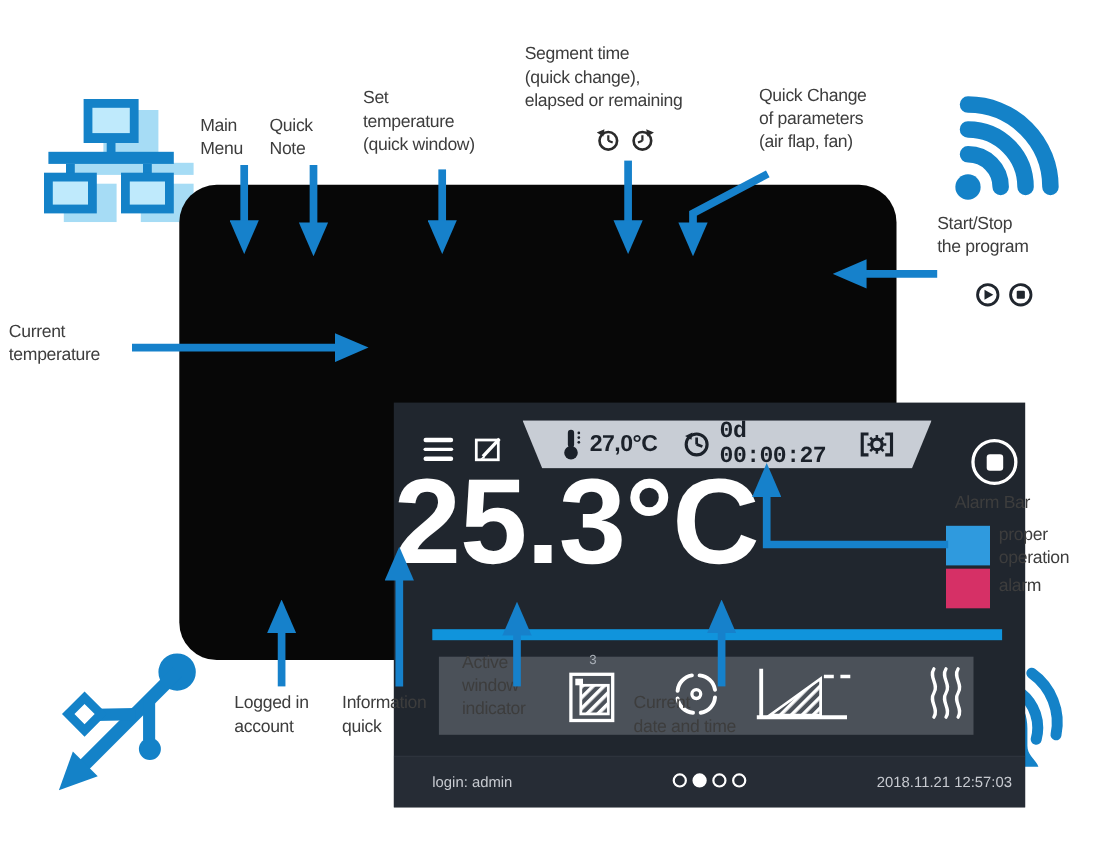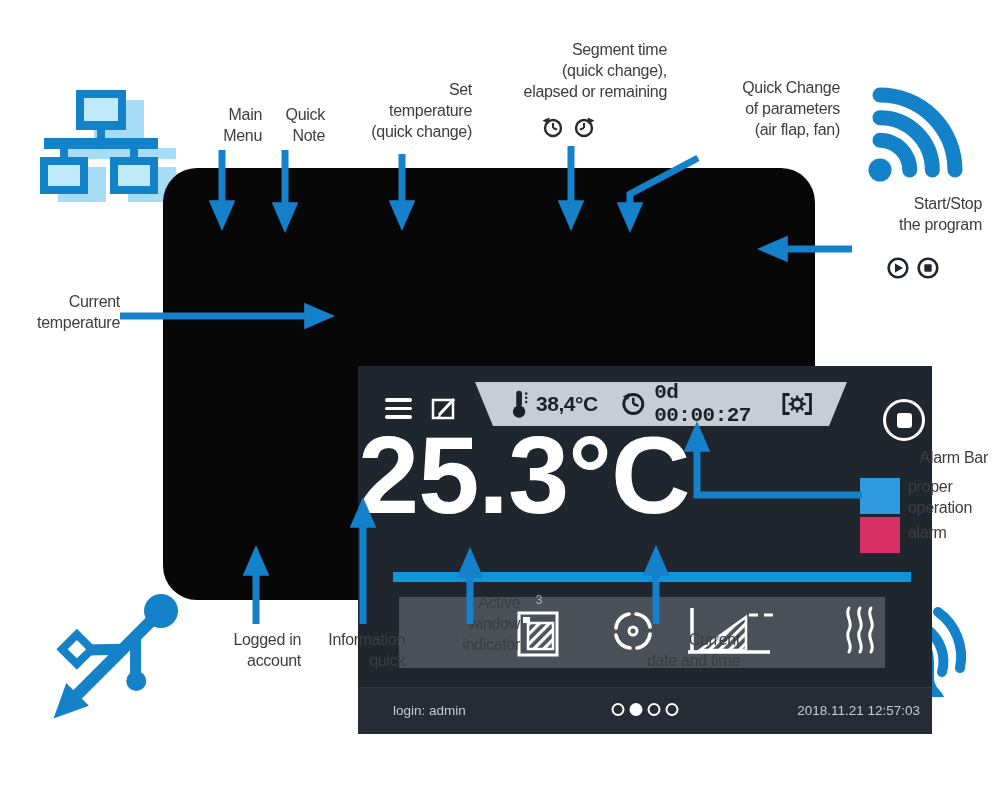--- a/index.html
+++ b/index.html
@@ -1,20 +1,20 @@
 <!DOCTYPE html>
 <html style="--arrow: #1681cb; --icon-blue: #1482c8; --icon-blue-light: #a6dcf5; --frame: #070707; --screen: #20262e; --statusbar: #262c35; --topbar: #c8cdd5; --topbar-text: #1b212a; --alarm-bar: #1094dc; --panel: #4b5159; --legend-proper: #2f9ade; --legend-alarm: #d63066; --annotation-text: #3d3d3d;"><head>
 <meta charset="utf-8">
 <style>
   html,body{margin:0;padding:0;background:#fff;}
   .canvas{position:relative;width:1004px;height:785px;background:#fff;overflow:hidden;
           font-family:"Liberation Sans",sans-serif;}
   
   .ann{position:absolute;color:var(--annotation-text,#3d3d3d);font-size:16px;line-height:21px;
-       text-align:right;white-space:pre-line;letter-spacing:-0.3px;}
+       text-align:left;white-space:pre-line;letter-spacing:-0.3px;}
   
   .frame{position:absolute;left:163px;top:168px;width:652px;height:432px;background:var(--frame,#070707);
          border-radius:34px;}
   .screen{position:absolute;left:195px;top:198px;width:574px;height:368px;background:var(--screen,#20262e);overflow:hidden;}
   .topbar{position:absolute;left:117px;top:16px;width:372px;height:44px;background:var(--topbar,#c8cdd5);
           clip-path:polygon(0 0,100% 0,calc(100% - 18px) 100%,18px 100%);
           display:flex;align-items:center;padding:0;color:var(--topbar-text,#1b212a);}
   .topbar .t-txt{font-size:21px;font-weight:bold;letter-spacing:-0.5px;}
   .hamburger{position:absolute;left:27px;top:32px;width:27px;height:21px;display:flex;flex-direction:column;justify-content:space-between;}
   .hamburger span{display:block;height:3.6px;background:#fff;border-radius:2px;}
@@ -117,21 +117,21 @@
       </svg>
 
       <div class="topbar">
         <svg style="margin-left:36px;" width="18" height="32" viewBox="0 0 18 32">
           <rect x="5.5" y="2" width="6" height="17" rx="3" fill="#1b212a"></rect>
           <circle cx="8.5" cy="24" r="6.5" fill="#1b212a"></circle>
           <circle cx="16" cy="5" r="1.3" fill="#1b212a"></circle>
             <circle cx="16" cy="9.5" r="1.3" fill="#1b212a"></circle>
             <circle cx="16" cy="14" r="1.3" fill="#1b212a"></circle>
         </svg>
-        <span class="t-txt" style="margin-left:8px;">38,4°C</span>
+        <span class="t-txt" style="margin-left:8px;">27,0°C</span>
         <svg style="margin-left:22px;" width="28" height="28" viewBox="0 0 28 28">
           <circle cx="14" cy="14" r="10" fill="none" stroke="#1b212a" stroke-width="3"></circle>
           <polygon points="3,6 10,2.5 9,9.5" fill="#1b212a"></polygon>
           <line x1="14" y1="14" x2="14" y2="7.5" stroke="#1b212a" stroke-width="2.6"></line>
           <line x1="14" y1="14" x2="19.5" y2="16" stroke="#1b212a" stroke-width="2.6"></line>
         </svg>
         <span class="t-txt" style="margin-left:8px;font-family:Liberation Mono, monospace;">0d 00:00:27</span>
         <svg style="margin-left:auto;margin-right:34px;" width="34" height="26" viewBox="0 0 34 26">
           <path d="M9,3 H3 V23 H9" fill="none" stroke="#1b212a" stroke-width="3"></path>
           <path d="M25,3 H31 V23 H25" fill="none" stroke="#1b212a" stroke-width="3"></path>
@@ -206,21 +206,21 @@
       </div>
     </div>
   </div>
 
   <div class="ann" style="left:182px;top:104px;width:80px;">Main
 Menu</div>
   <div class="ann" style="left:245px;top:104px;width:80px;">Quick
 Note</div>
   <div class="ann" style="left:330px;top:79px;width:142px;">Set
 temperature
-(quick change)</div>
+(quick window)</div>
   <div class="ann" style="left:477px;top:39px;width:190px;">Segment time
 (quick change),
 elapsed or remaining</div>
   <svg class="overlay" style="left:541px;top:115px;z-index:4;" width="24" height="24" viewBox="0 0 24 24">
     <circle cx="12" cy="13" r="8" fill="none" stroke="#2b2b2b" stroke-width="2.4"></circle>
     <polygon points="1.5,5.5 8.5,2.5 7.5,9" fill="#2b2b2b"></polygon>
     <line x1="12" y1="13" x2="12" y2="8" stroke="#2b2b2b" stroke-width="2"></line>
     <line x1="12" y1="13" x2="16" y2="14.5" stroke="#2b2b2b" stroke-width="2"></line>
   </svg>
   <svg class="overlay" style="left:572px;top:115px;z-index:4;" width="24" height="24" viewBox="0 0 24 24">

